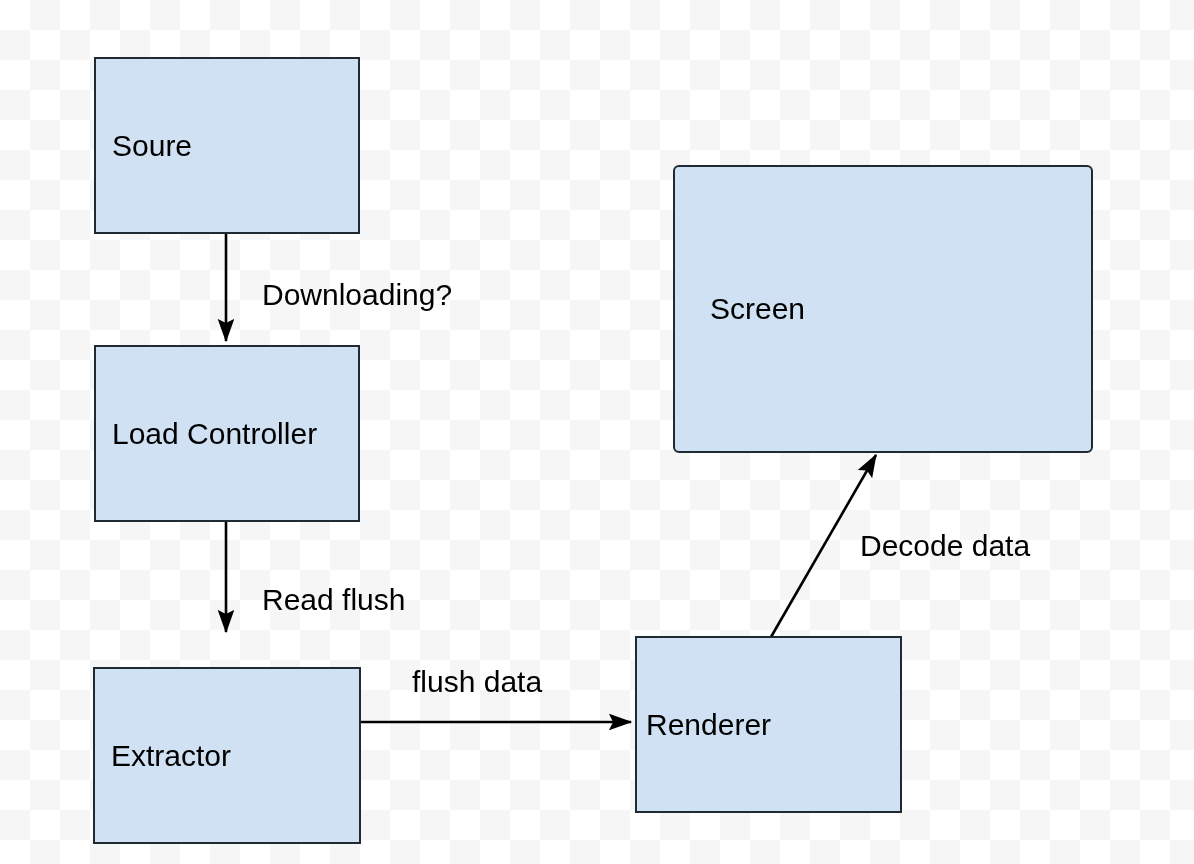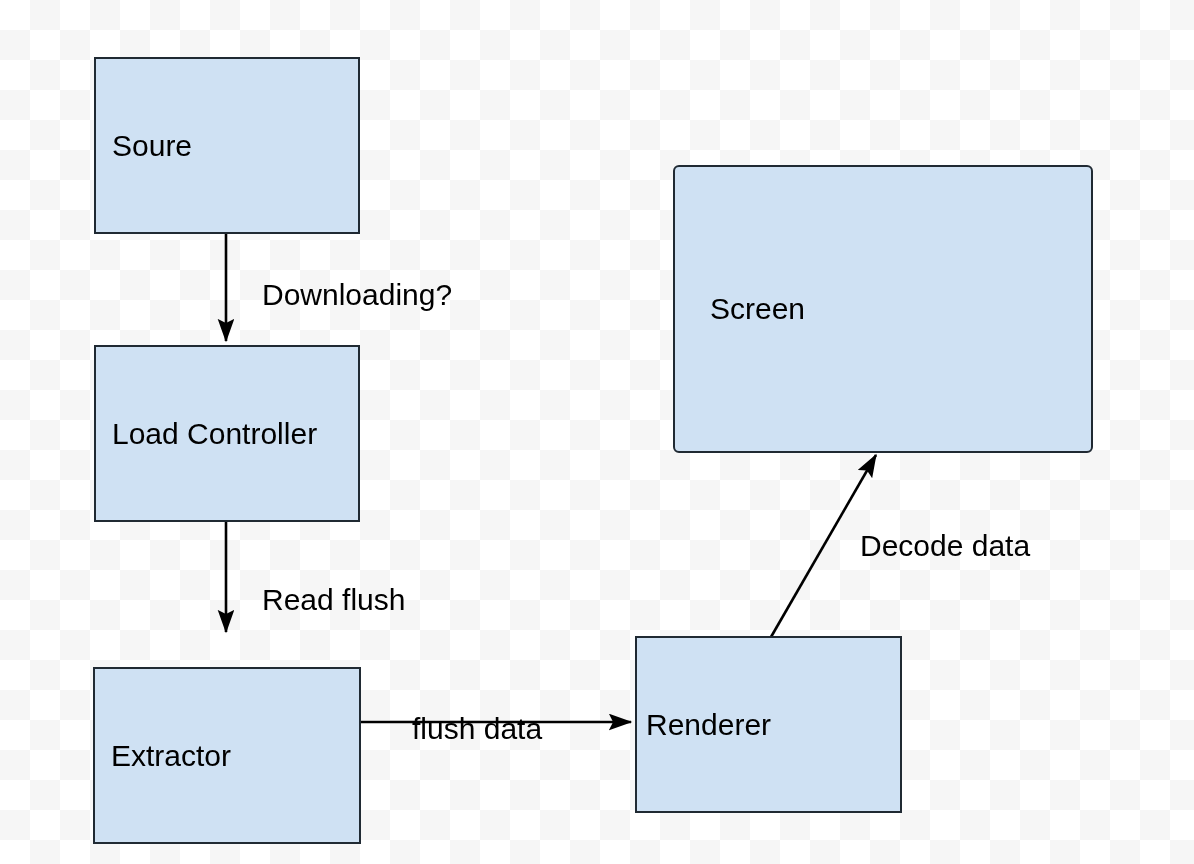--- a/index.html
+++ b/index.html
@@ -60,21 +60,21 @@
 
   .edge-label {
     position: absolute;
     font-size: 30px;
     color: #000000;
     line-height: 1;
     white-space: nowrap;
   }
   #label-downloading { left: 262px; top: 280px; }
   #label-readdata    { left: 262px; top: 585px; }
-  #label-flushdata   { left: 412px; top: 714px; }
+  #label-flushdata   { left: 412px; top: 667px; }
   #label-decodedata  { left: 853px; top: 531px; margin-left: 7px; }
 </style>
 </head>
 <body>
 
 <div id="canvas">
 
   <svg class="svg-layer" viewBox="0 0 1194 864" xmlns="http://www.w3.org/2000/svg">
     <defs>
       <marker id="arrowhead" markerWidth="10" markerHeight="10" refX="8.5" refY="3.2" orient="auto" markerUnits="strokeWidth">

